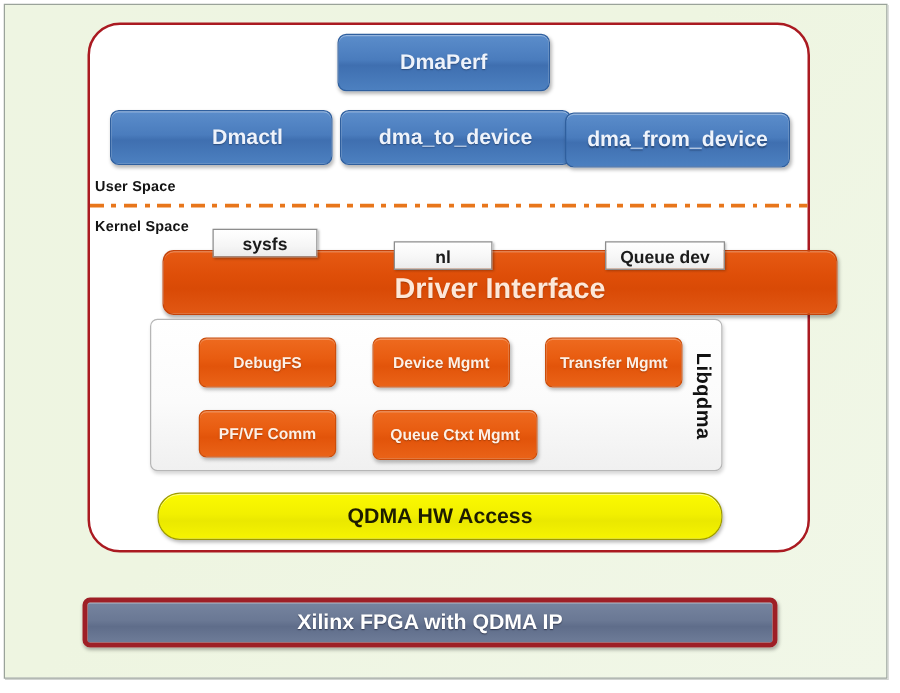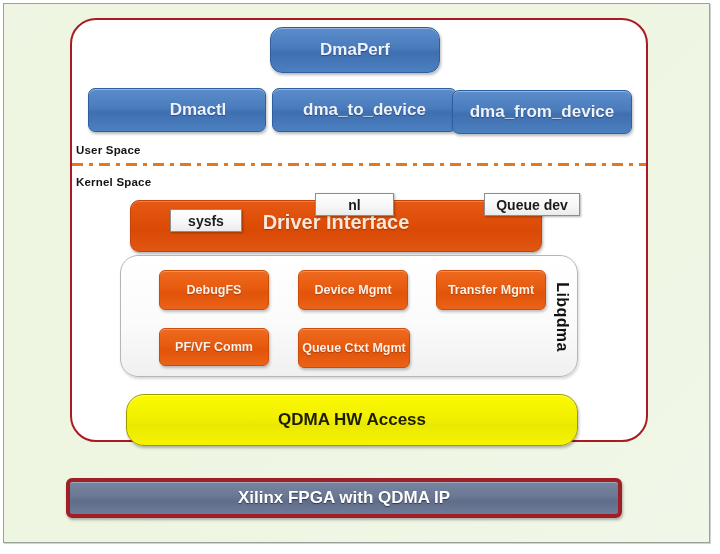--- a/index.html
+++ b/index.html
@@ -106,21 +106,21 @@
 
   
   .libqdma-box {
     position: absolute;
     left: 120px;
     top: 255px;
     width: 458px;
     height: 122px;
     background: linear-gradient(180deg, #ffffff 0%, #fbfbfb 55%, #f0f0f0 100%);
     border: 1px solid #b6b6b6;
-    border-radius: 18px;
+    border-radius: 6px;
     box-sizing: border-box;
     box-shadow: 1px 2px 3px rgba(0,0,0,0.16);
   }
 
   .libqdma-label {
     position: absolute;
     right: 2px;
     top: 0;
     width: 26px;
     height: 122px;
@@ -136,21 +136,21 @@
     transform: rotate(90deg);
     white-space: nowrap;
   }
 
   
   .yellow-bar {
     position: absolute;
     left: 126px;
     top: 394px;
     width: 452px;
-    height: 52px;
+    height: 38px;
     box-sizing: border-box;
     background: linear-gradient(180deg, #fbfa00 0%, #f2f000 45%, #eae800 60%, #f6f400 100%);
     border: 1px solid #9d9a00;
     border-radius: 18px;
     display: flex;
     align-items: center;
     justify-content: center;
     font-size: 17px;
     font-weight: bold;
     color: #1d1d00;
@@ -206,21 +206,21 @@
 </style>
 </head>
 <body>
 
 <div id="canvas">
 
   <div class="page-frame"></div>
 
   <div class="sw-frame"></div>
 
-  <div class="box blue-box" style="left:270px; top:27px; width:170px; height:46px;border-radius:12px;">
+  <div class="box blue-box" style="left:270px; top:27px; width:170px; height:46px;">
     <span>DmaPerf</span>
   </div>
 
   <div class="box blue-box" style="left:88px; top:88px; width:178px; height:44px;padding-left:42px;">
     <span>Dmactl</span>
   </div>
 
   <div class="box blue-box" style="left:272px; top:88px; width:185px; height:44px;">
     <span>dma_to_device</span>
   </div>
@@ -228,25 +228,25 @@
   <div class="box blue-box" style="left:452px; top:90px; width:180px; height:44px;">
     <span>dma_from_device</span>
   </div>
 
   <div class="space-label" style="left:76px; top:144px;">User Space</div>
 
   <div class="divider"></div>
 
   <div class="space-label" style="left:76px; top:176px;">Kernel Space</div>
 
-  <div class="box orange-bar" style="left:130px; top:200px; width:412px; height:52px; font-size:20px; align-items:center; padding-bottom:7px; border-radius:9px;">
+  <div class="box orange-bar" style="left:130px; top:200px; width:540px; height:52px; font-size:23px; align-items:flex-end; padding-bottom:7px; border-radius:9px;">
     <span>Driver Interface</span>
   </div>
 
-  <div class="white-tag" style="left:170px; top:209px; width:72px; height:23px;">
+  <div class="white-tag" style="left:170px; top:183px; width:84px; height:23px;">
     <span>sysfs</span>
   </div>
 
   <div class="white-tag" style="left:315px; top:193px; width:79px; height:23px;">
     <span>nl</span>
   </div>
 
   <div class="white-tag" style="left:484px; top:193px; width:96px; height:23px;">
     <span>Queue dev</span>
   </div>
@@ -262,21 +262,21 @@
     </div>
 
     <div class="box orange-box" style="left:315px; top:14px; width:110px; height:40px;">
       <span>Transfer Mgmt</span>
     </div>
 
     <div class="box orange-box" style="left:38px; top:72px; width:110px; height:38px;">
       <span>PF/VF Comm</span>
     </div>
 
-    <div class="box orange-box" style="left:177px; top:72px; width:112px; height:40px;">
+    <div class="box orange-box" style="left:177px; top:72px; width:132px; height:40px;">
       <span>Queue Ctxt Mgmt</span>
     </div>
 
 
     <div class="libqdma-label">
       <span>Libqdma</span>
     </div>
   </div>
 
   <div class="yellow-bar">

